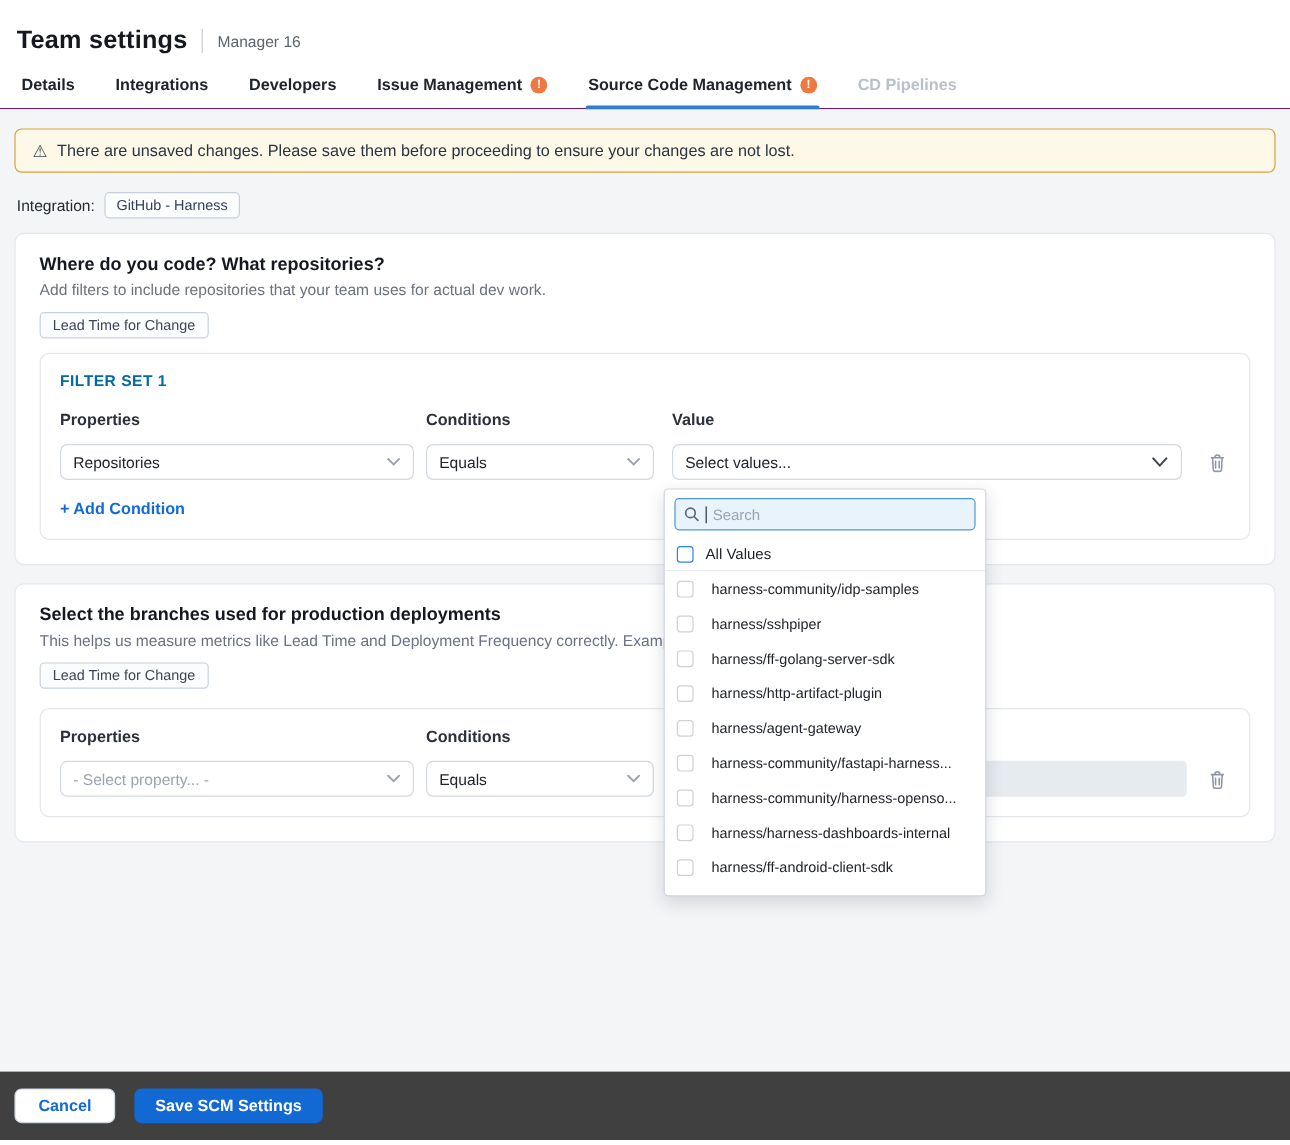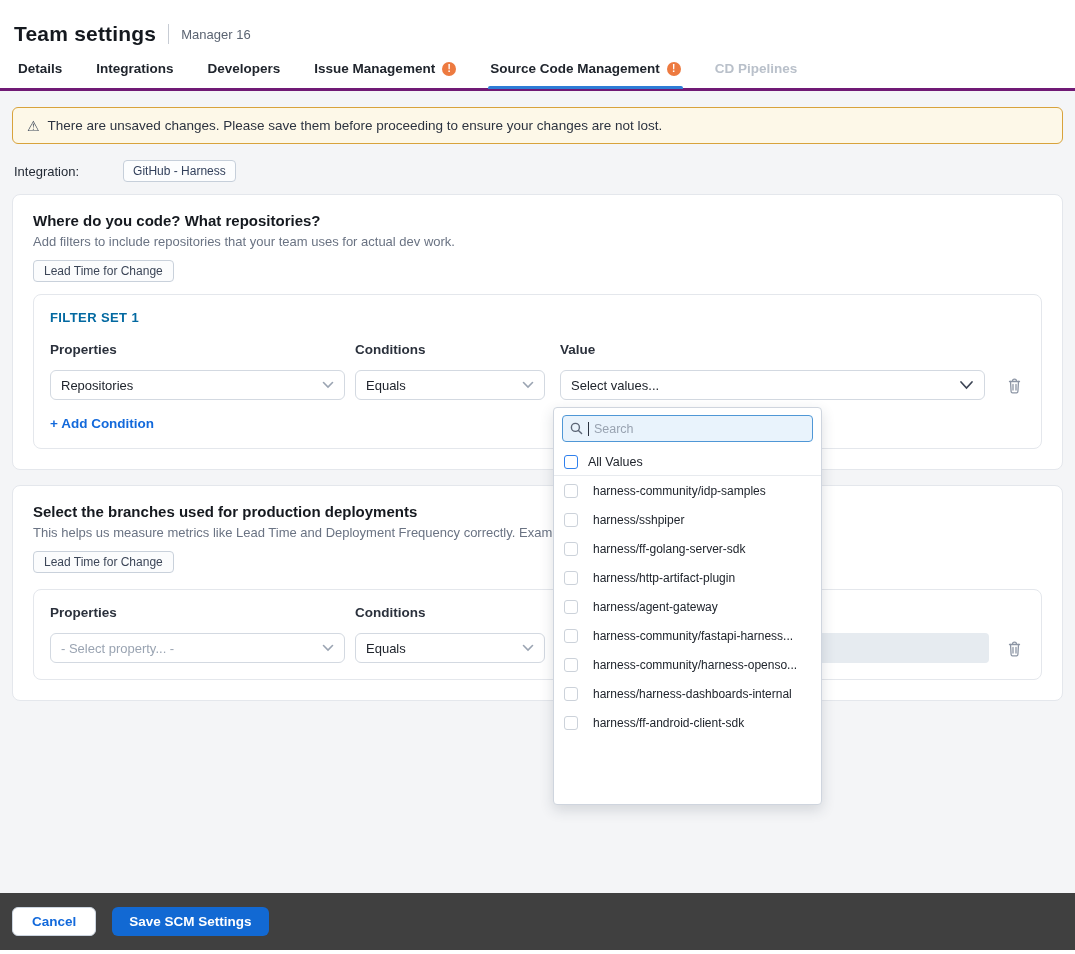--- a/index.html
+++ b/index.html
@@ -6,36 +6,36 @@
   html,body { width:1075px; height:954px; background:#ffffff; font-family:"Liberation Sans", sans-serif; color:#1f2430; overflow:hidden; }
   body { position:relative; }
 
   
   .hdr { background:#fff; padding:14px 16px 0 14px; }
   .hdr-row { display:flex; align-items:center; gap:12px; height:40px; }
   .page-title { font-size:21px; font-weight:700; color:#15191f; letter-spacing:.2px; }
   .title-sep { width:1px; height:20px; background:#c7ccd4; }
   .title-meta { font-size:13px; color:#5b6472; }
 
-  .tabbar { display:flex; align-items:flex-end; gap:34px; padding:0 0 0 18px; border-bottom:3px solid #701a75; background:#fff; height:37px;text-align:center; }
+  .tabbar { display:flex; align-items:flex-end; gap:34px; padding:0 0 0 18px; border-bottom:1px solid #701a75; background:#fff; height:37px;text-align:center; }
   .tab { display:flex; align-items:center; gap:7px; font-size:13.5px; font-weight:700; color:#20252d; padding-bottom:12px; position:relative; cursor:pointer; white-space:nowrap; }
   .tab.active::after { content:""; position:absolute; left:-2px; right:-2px; bottom:-1px; height:3px; background:#2e7cd6; border-radius:2px 2px 0 0; }
   .tab.disabled { color:#b9c0ca; font-weight:700; cursor:default; }
   .badge { width:14px; height:14px; border-radius:50%; background:#ed7a40; color:#fff; font-size:10px; font-weight:700; display:flex; align-items:center; justify-content:center; line-height:1; }
 
   
   .content { background:#f4f5f7; height:802px; padding:16px 12px 0 12px; }
 
   .warning { background:#fdf8e8; border:1px solid #d8a33c; border-radius:6px; height:37px; display:flex; align-items:center; gap:8px; padding:0 14px; margin-bottom:16px; }
   .warning-icon { font-size:14px; color:#3f4a5a; line-height:1; }
   .warning-text { font-size:13.5px; color:#2c3340; }
 
   .integration-row { display:flex; align-items:center; gap:8px; margin:0 0 12px 2px; }
   .integration-label { font-size:13px; color:#232a35; }
-  .chip { display:inline-block; font-size:12px; color:#33415c; background:#fcfdfe; border:1px solid #c6cfda; border-radius:4px; padding:3px 9px;margin-left:36px; }
+  .chip { display:inline-block; font-size:12px; color:#33415c; background:#fcfdfe; border:1px solid #c6cfda; border-radius:4px; padding:3px 9px; }
 
   .card { background:#fff; border:1px solid #e4e7ec; border-radius:8px; padding:17px 20px 20px 20px; margin-bottom:15px; }
   .card-title { font-size:15px; font-weight:700; color:#15191f; margin-bottom:5px; }
   .card-sub { font-size:13px; color:#6a7383; margin-bottom:11px; white-space:nowrap; overflow:hidden; }
   .metric-chip { display:inline-block; font-size:12px; color:#3c4658; background:#fbfcfd; border:1px solid #c9d1db; border-radius:4px; padding:3px 10px; margin-bottom:12px; }
 
   .filterbox { border:1px solid #e4e7ec; border-radius:8px; padding:15px 16px 16px 16px; }
   .filterset-title { font-size:13px; font-weight:700; color:#0369a1; letter-spacing:.4px; margin-bottom:17px; }
   .cols, .fields { display:flex; align-items:center; }
   .cols { margin-bottom:13px; }
@@ -47,21 +47,21 @@
   .select { height:30px; border:1px solid #d3d9e1; border-radius:6px; background:#fff; display:flex; align-items:center; justify-content:space-between; padding:0 10px; font-size:13px; color:#20252d; cursor:pointer; }
   .select .ph { color:#9aa4b2; }
   .chev { flex:0 0 auto; margin-left:6px; display:flex; }
   .disabled-field { height:30px; border-radius:4px; background:#e6ebf0; width:429px; }
 
   .trash-btn { margin-left:22px; background:none; border:none; cursor:pointer; display:flex; padding:0; }
 
   .add-cond { margin-top:16px; font-size:13.5px; font-weight:700; color:#1269db; cursor:pointer; display:inline-block; }
 
   
-  .dropdown { position:absolute; left:553px; top:407px; width:269px; height:398px; background:#fff; border:1px solid #cfd5de; border-radius:4px; box-shadow:0 5px 14px rgba(40,50,70,.16); overflow:hidden; z-index:20; }
+  .dropdown { position:absolute; left:553px; top:407px; width:269px; height:340px; background:#fff; border:1px solid #cfd5de; border-radius:4px; box-shadow:0 5px 14px rgba(40,50,70,.16); overflow:hidden; z-index:20; }
   .search-wrap { margin:7px 8px 6px 8px; height:27px; background:#e9f3fc; border:1.5px solid #4f97d6; border-radius:4px; display:flex; align-items:center; padding:0 7px; gap:5px; }
   .search-caret { width:1px; height:14px; background:#2b3340; }
   .search-input { border:none; outline:none; background:transparent; font-size:12.5px; color:#20252d; width:100%; font-family:"Liberation Sans", sans-serif; }
   .search-input::placeholder { color:#99a3b1; }
   .dd-row { display:flex; align-items:center; gap:10px; height:29px; padding:0 10px; cursor:pointer; }
   .dd-row.all { height:28px; border-bottom:1px solid #e7eaee; }
   .dd-row .lbl { font-size:12.5px; color:#20252d; white-space:nowrap; }
   .dd-row.item .lbl { font-size:12px; padding-left:5px; }
   .cb { width:14px; height:14px; border-radius:3px; background:#fff; flex:0 0 auto; }
   .cb.blue { border:1.5px solid #2f80ed; }

